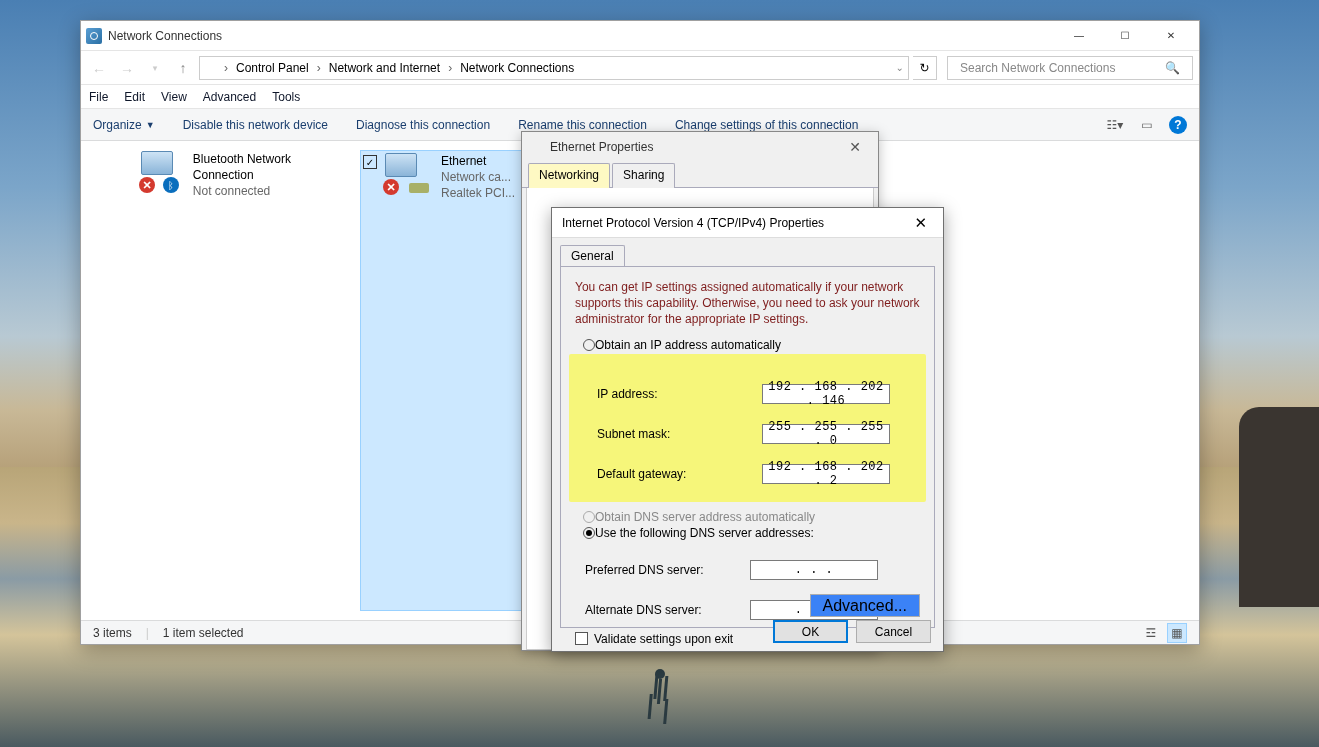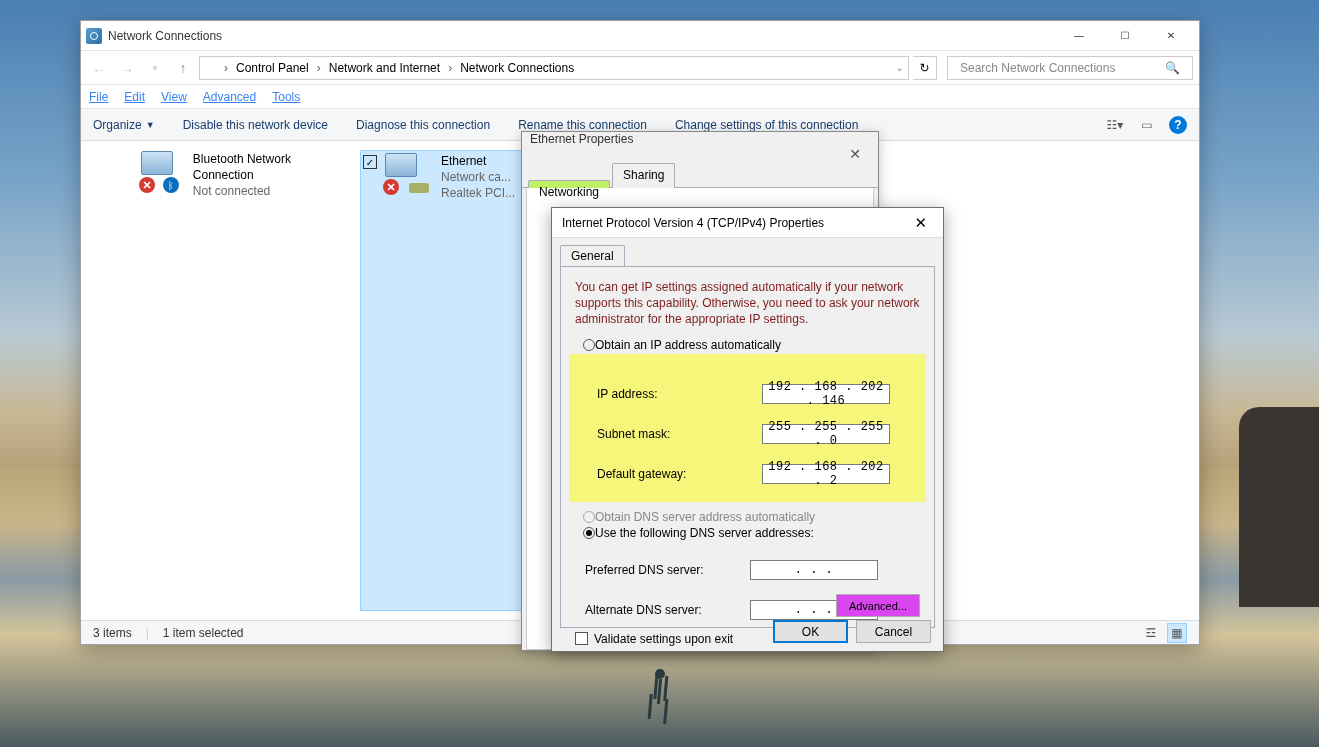--- a/index.html
+++ b/index.html
@@ -24,21 +24,21 @@
   .nav-arrow { width:24px; height:24px; display:flex; align-items:center; justify-content:center; color:#888; font-size:14px; }
   .nav-arrow.dis { color:#ccc; }
   .breadcrumb { flex:0 0 710px; height:24px; border:1px solid #ccc; display:flex; align-items:center; font-size:12px; padding:0 4px; gap:2px; }
   .breadcrumb .sep { color:#666; padding:0 2px; }
   .bc-item { padding:2px 4px; color:#000; }
   .refresh { width:24px; height:24px; border:1px solid #ccc; border-left:none; display:flex; align-items:center; justify-content:center; font-size:12px; }
   .search { flex:1; height:24px; border:1px solid #ccc; margin-left:6px; display:flex; align-items:center; padding:0 12px; font-size:12px; color:#888; }
   .search .mag { margin-left:auto; }
 
   .menubar { height:24px; background:#fff; display:flex; align-items:center; font-size:12px; padding:0 8px; gap:16px; border-bottom:1px solid #e5e5e5; }
-  .menu-item { color:#3b82f6;text-decoration:underline; }
+  .menu-item { color:#0f172a; }
 
   .toolbar { height:32px; background:#f5f6f7; border-bottom:1px solid #dadbdc; display:flex; align-items:center; font-size:12px; padding:0 12px; gap:28px; color:#1a3e6e; }
   .tb-item { display:flex; align-items:center; gap:4px; }
   .tb-right { margin-left:auto; display:flex; gap:12px; align-items:center; }
   .tb-icon { width:20px; height:20px; display:flex; align-items:center; justify-content:center; color:#555; border:1px solid transparent; }
   .help-icon { width:18px; height:18px; border-radius:50%; background:#0078d7; color:#fff; font-size:12px; font-weight:bold; display:flex; align-items:center; justify-content:center; }
 
   .content { position:relative; height:calc(100% - 30px - 34px - 24px - 32px - 24px); background:#fff; padding:10px 60px; display:flex; gap:20px; }
   .adapter { display:flex; gap:8px; width:200px; }
   .adapter.sel { background:#cce8ff; outline:1px solid #99d1ff; padding:2px; }
@@ -51,25 +51,25 @@
   .adapter-text { font-size:12px; line-height:1.35; }
   .adapter-text .name { color:#000; }
   .adapter-text .sub { color:#666; }
 
   .statusbar { position:absolute; bottom:0; left:0; right:0; height:24px; background:#f5f6f7; border-top:1px solid #dadbdc; display:flex; align-items:center; font-size:12px; padding:0 12px; gap:14px; color:#333; }
   .statusbar .sep2 { color:#ccc; }
   .sb-right { margin-left:auto; display:flex; gap:6px; }
 
   
   .dlg-eth { position:absolute; left:521px; top:131px; width:358px; height:520px; background:#f0f0f0; border:1px solid #888; box-shadow:0 3px 12px rgba(0,0,0,0.25); }
-  .dlg-title { height:30px; display:flex; align-items:flex-start; padding:0 8px; font-size:12px; color:#333;flex-direction:column; }
+  .dlg-title { height:30px; display:flex; align-items:center; padding:0 8px; font-size:12px; color:#333; }
   .dlg-close { margin-left:auto; width:30px; text-align:center; font-size:14px; color:#555; }
   .tabbar { height:26px; border-bottom:1px solid #aab; display:flex; padding:0 6px; gap:0; font-size:12px; background:#f0f0f0; position:relative; }
   .tab { padding:4px 10px 3px; border:1px solid #aab; border-bottom:none; background:#f0f0f0; border-radius:2px 2px 0 0; margin-right:2px; position:relative; top:1px; }
-  .tab.act { background:#bef264; z-index:2;margin-top:17px; }
+  .tab.act { background:#fef9c3; z-index:2; }
   .dlg-body { background:#fff; margin:0 4px 4px; border:1px solid #ccc; border-top:none; height:calc(100% - 56px); }
 
   
   .dlg-ipv4 { position:absolute; left:551px; top:207px; width:393px; height:445px; background:#f0f0f0; border:1px solid #707070; box-shadow:0 4px 16px rgba(0,0,0,0.35); }
   .ipv4-title { height:30px; display:flex; align-items:center; padding:0 10px; font-size:12px; color:#000; background:#fff; border-bottom:1px solid #ddd;gap:24px; }
   .ipv4-title .x2 { margin-left:auto; font-size:15px; padding:0 6px; font-family:Arial; }
   .ipv4-tabbar { padding:6px 8px 0; font-size:12px; }
   .ipv4-tab { display:inline-block; padding:3px 10px; border:1px solid #aab; border-bottom:1px solid #f0f0f0; background:#f0f0f0; border-radius:2px 2px 0 0; position:relative; top:1px; }
   .ipv4-panel { border:1px solid #aab; margin:0 8px 8px; background:#f0f0f0; padding:12px 14px 10px; font-size:12px; height:362px; position:relative; }
   .info-text { line-height:1.35; margin-bottom:10px; color:#7f1d1d; }
@@ -78,21 +78,21 @@
   .radio.sel::after { content:""; width:6px; height:6px; background:#000; border-radius:50%; }
   .radio.dis { border-color:#aaa; }
   .radio-label.dis { color:#888; }
   .hl-box { background:#f6f67a; border:4px solid #f6f67a; margin:2px -6px 8px -6px; padding:6px 14px 10px 14px; border-radius:2px; }
   .field-row { display:flex; align-items:center; margin:20px 0 4px 10px; }
   .field-label { flex:0 0 165px; }
   .ip-input { width:128px; height:20px; border:1px solid #7a7a7a; background:#fff; font-family:Liberation Mono, monospace; font-size:12px; text-align:center; padding:1px 2px; display:flex; align-items:center; justify-content:space-evenly; letter-spacing:.5px; }
   .group2 { margin-top:6px; }
   .check-row { display:flex; align-items:center; gap:6px; margin-top:12px; }
   .chk { width:13px; height:13px; border:1px solid #555; background:#fff; }
-  .adv-btn { position:absolute; right:14px; bottom:10px; height:23px; padding:0 12px; border:1px solid #adadad; background:#d946ef; font-size:11px; }
+  .adv-btn { position:absolute; right:14px; bottom:10px; height:23px; padding:0 12px; border:1px solid #adadad; background:#3b82f6; font-size:16px; }
   .dlg-buttons { position:absolute; bottom:8px; right:12px; display:flex; gap:8px; }
   .btn { height:23px; width:75px; border:1px solid #adadad; background:#e1e1e1; font-size:12px; display:flex; align-items:center; justify-content:center; }
   .btn.primary { border:2px solid #0078d7; }
 </style>
 </head>
 <body>
 
 <div class="desktop-bg">
   <div class="beach"></div>
   <div class="cliff"></div>

